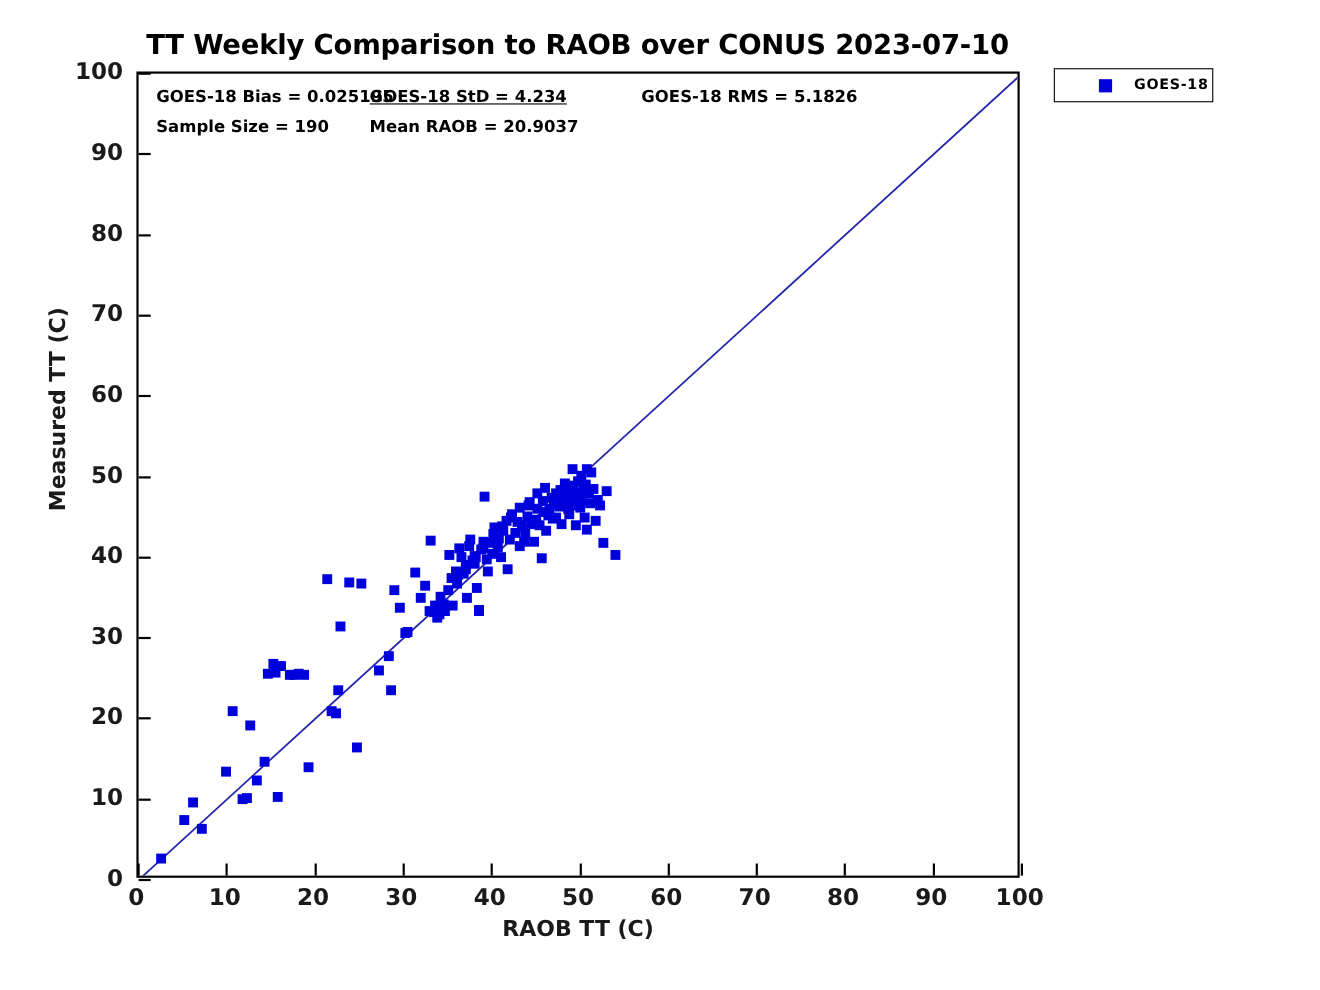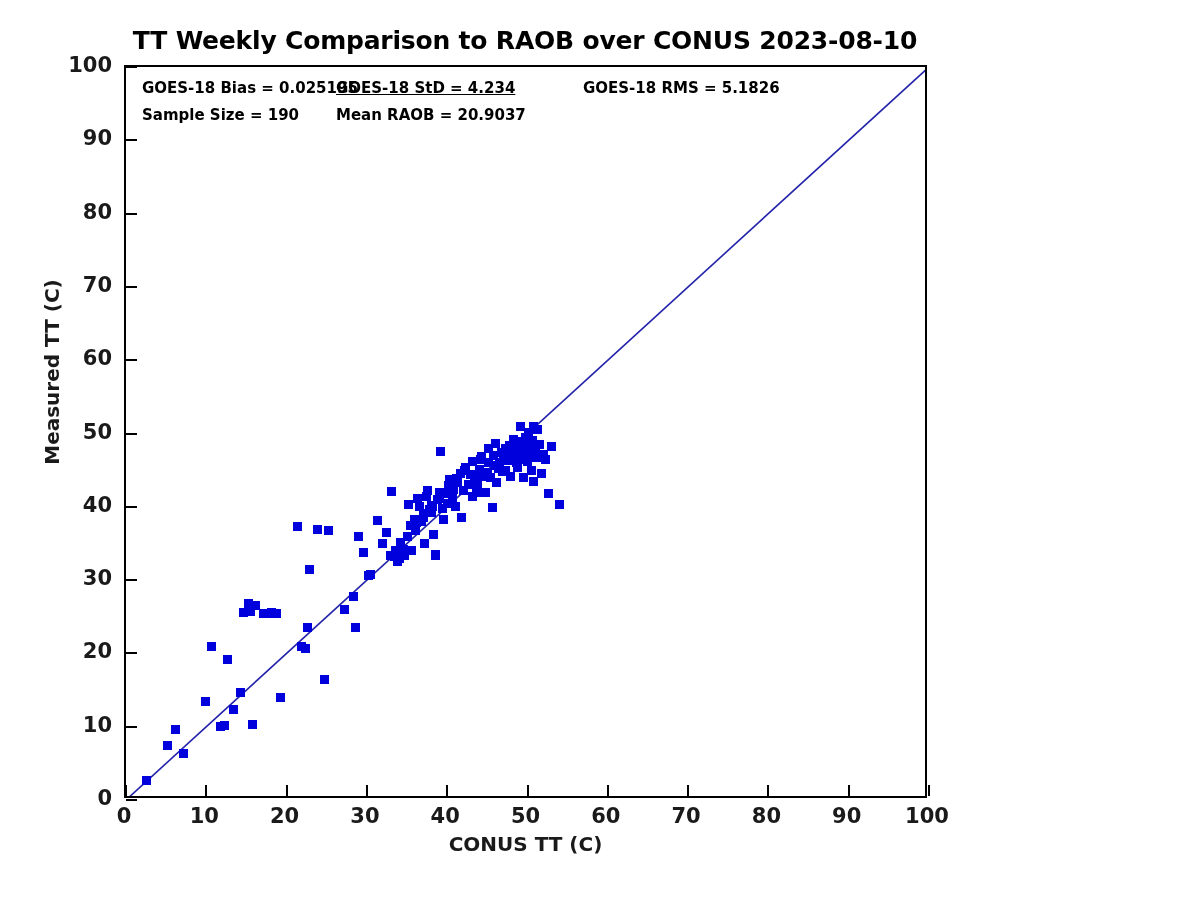--- a/index.html
+++ b/index.html
@@ -147,21 +147,21 @@
     letter-spacing: 0.6px;
     color: #000000;
     white-space: nowrap;
   }
 </style>
 </head>
 <body>
 
 <div id="figure">
 
-  <div class="chart-title">TT Weekly Comparison to RAOB over CONUS 2023-08-10</div>
+  <div class="chart-title">TT Weekly Comparison to RAOB over CONUS 2023-07-10</div>
 
   <div id="plot-area">
     <div id="diag-layer"><svg width="803" height="733">
           <line x1="0" y1="733" x2="803" y2="0" stroke="#2222aa" stroke-width="1.6"></line>
         </svg></div>
     <div id="points-layer">
         <div class="pt" style="left: 20.075px; top: 713.942px; background: rgb(0, 0, 221);"></div>
         <div class="pt" style="left: 41.756px; top: 678.758px; background: rgb(0, 0, 221);"></div>
         <div class="pt" style="left: 49.786px; top: 662.632px; background: rgb(0, 0, 221);"></div>
         <div class="pt" style="left: 57.013px; top: 686.821px; background: rgb(0, 0, 221);"></div>
@@ -364,25 +364,29 @@
       <div class="ticklabel-y" style="top: 578.1px;">30</div>
       <div class="ticklabel-y" style="top: 504.8px;">40</div>
       <div class="ticklabel-y" style="top: 431.5px;">50</div>
       <div class="ticklabel-y" style="top: 358.2px;">60</div>
       <div class="ticklabel-y" style="top: 284.9px;">70</div>
       <div class="ticklabel-y" style="top: 211.6px;">80</div>
       <div class="ticklabel-y" style="top: 138.3px;">90</div>
       <div class="ticklabel-y" style="top: 65px;">100</div>
     </div>
 
-  <div id="xlabel">CONUS TT (C)</div>
+  <div id="xlabel">RAOB TT (C)</div>
   <div id="ylabel">Measured TT (C)</div>
 
   <div id="annotations">
       <div class="annot" style="left: 142px; top: 79px;">GOES-18 Bias = 0.025195</div>
       <div class="annot" style="left: 336px; top: 79px; text-decoration: underline;">GOES-18 StD = 4.234</div>
       <div class="annot" style="left: 583px; top: 79px;">GOES-18 RMS = 5.1826</div>
       <div class="annot" style="left: 142px; top: 106px;">Sample Size = 190</div>
       <div class="annot" style="left: 336px; top: 106px;">Mean RAOB = 20.9037</div>
     </div>
 
+  <div id="legend-box">
+    <div id="legend-swatch" style="background: rgb(0, 0, 221);"></div>
+    <div id="legend-text">GOES-18</div>
+  </div>
 
 </div>
 
 </body></html>

